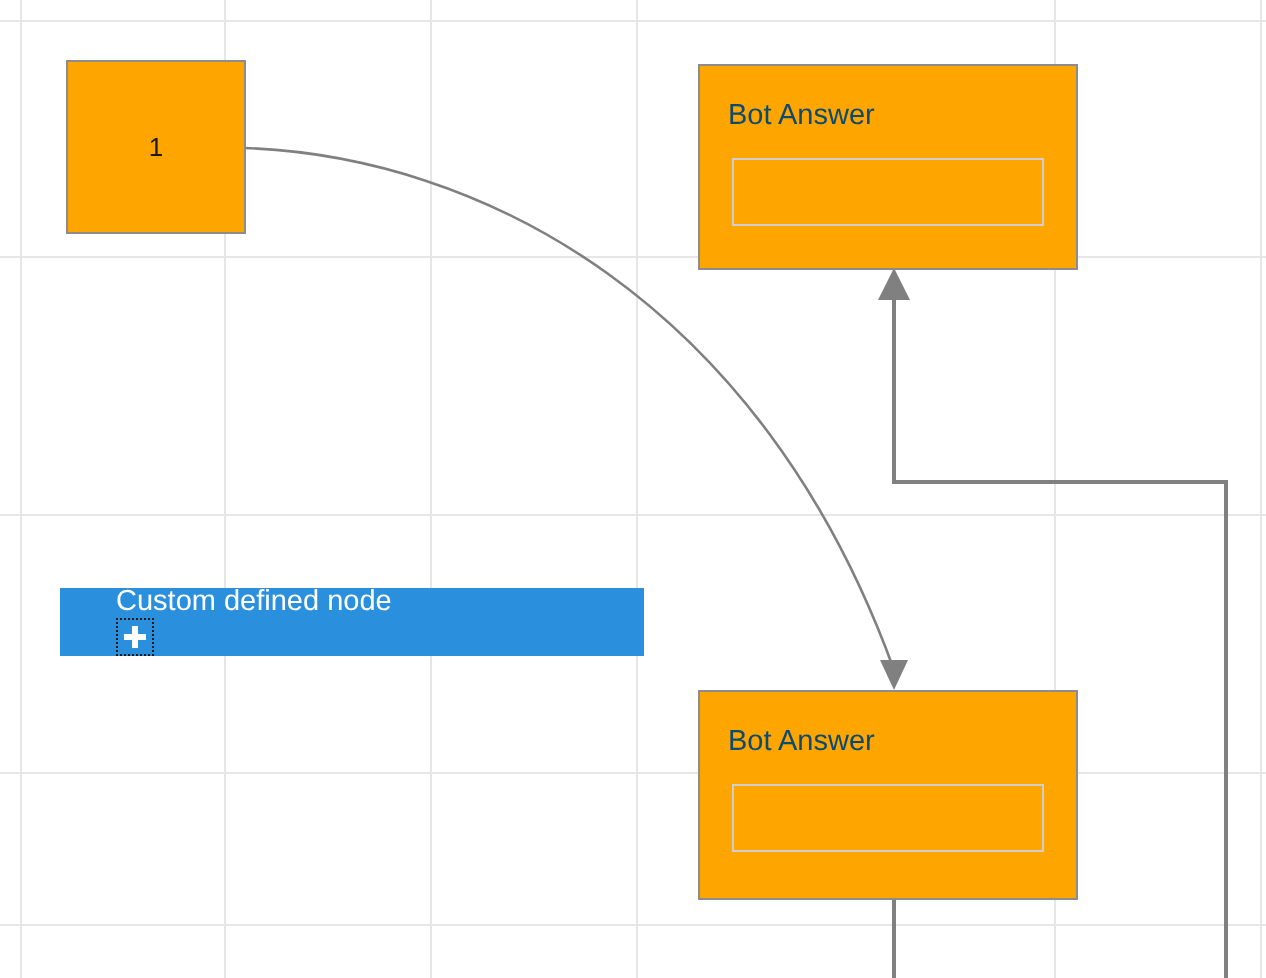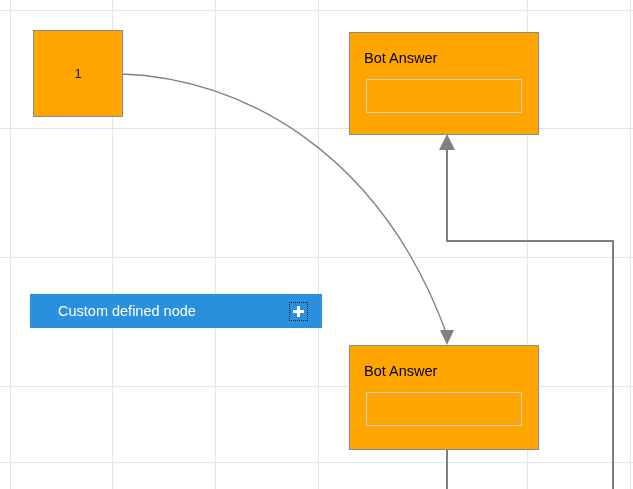--- a/index.html
+++ b/index.html
@@ -40,43 +40,43 @@
   }
   .node-simple .node-num {
     color: #1a1a1a;
     font-size: 13px;
     line-height: 1;
   }
   .node-title {
     position: absolute;
     left: 14px;
     top: 18px;
-    color: #000000;
+    color: #0c4a6e;
     font-size: 14.5px;
     line-height: 1;
     white-space: nowrap;
   }
   .node-slot {
     position: absolute;
     left: 16px;
     right: 16px;
     top: 46px;
     height: 34px;
     box-sizing: border-box;
     border: 1px solid #cfcfcf;
     background: transparent;
   }
 
   .palette-item {
     position: absolute;
     box-sizing: border-box;
     background: #2A90DE;
     display: flex;
-    align-items: center;
     padding: 0 14px 0 28px;
+    flex-direction: column;
   }
   .palette-label {
     color: #ffffff;
     font-size: 14.5px;
     line-height: 1;
     flex: 1 1 auto;
     white-space: nowrap;
   }
   .palette-add {
     flex: 0 0 auto;

